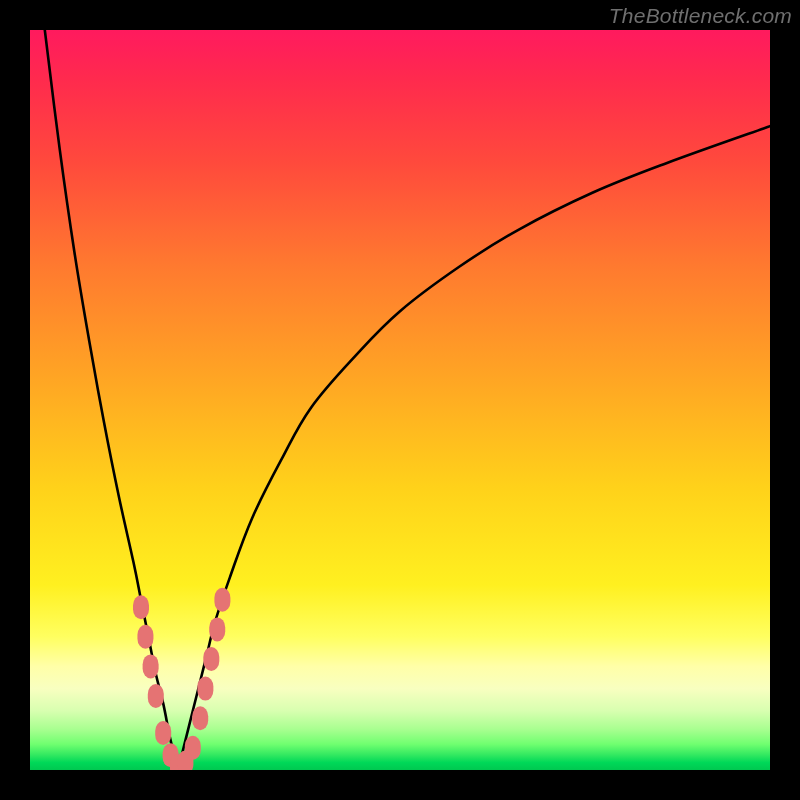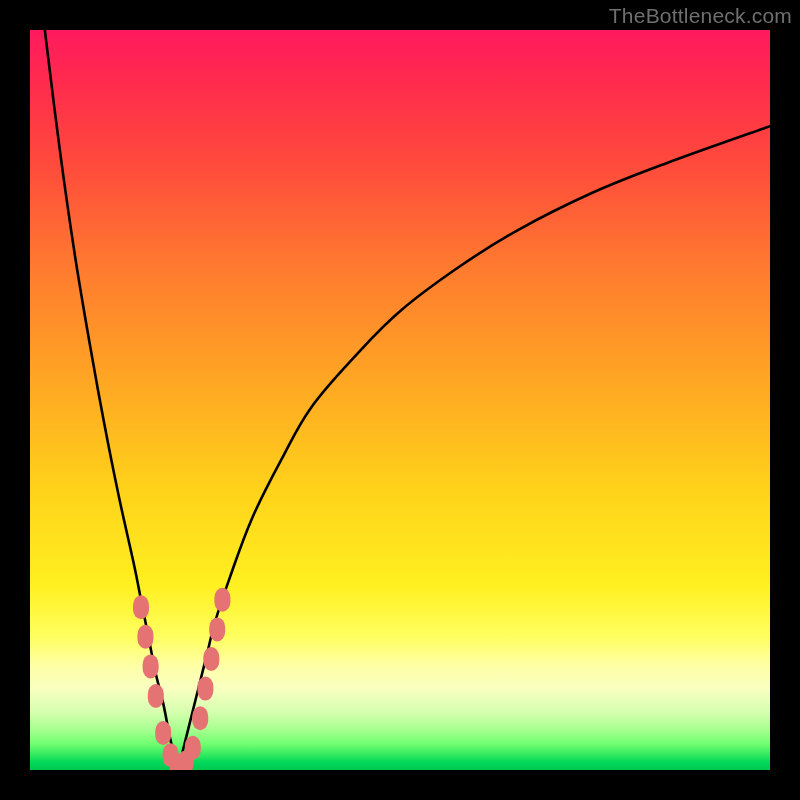--- a/index.html
+++ b/index.html
@@ -11,20 +11,21 @@
     overflow: hidden;
     position: relative;
   }
   .frame {
     position: absolute;
     top: 0;
     left: 0;
     width: 800px;
     height: 800px;
     background: #000;
+    font-style: italic;
   }
   .plot-area {
     position: absolute;
     top: 30px;
     left: 30px;
     width: 740px;
     height: 740px;
     overflow: hidden;
   }
   .gradient-bg {

